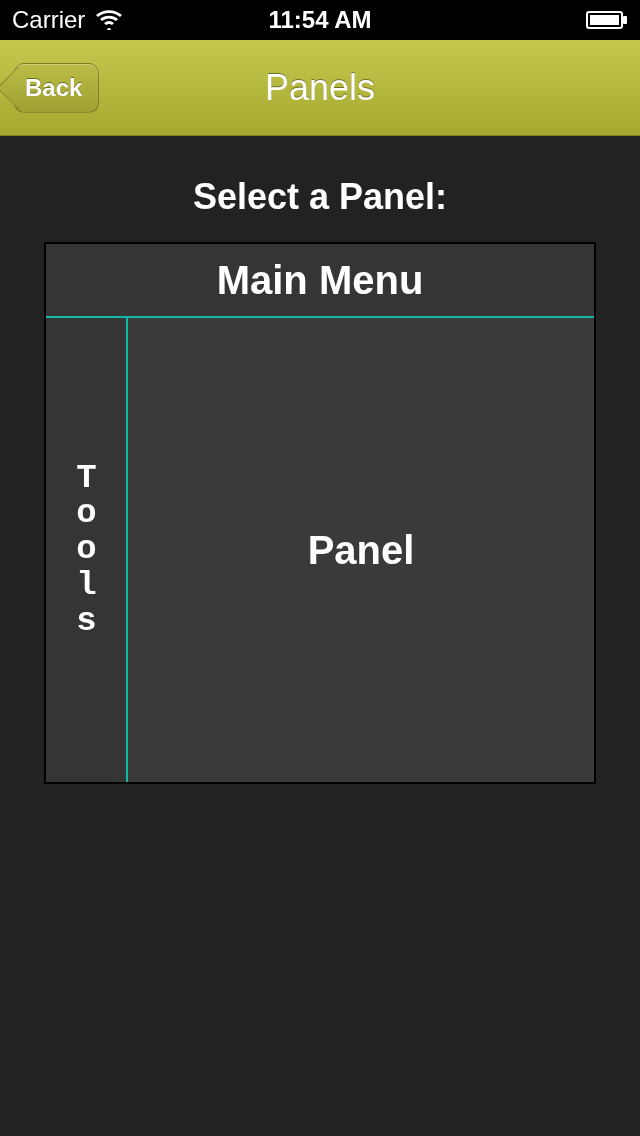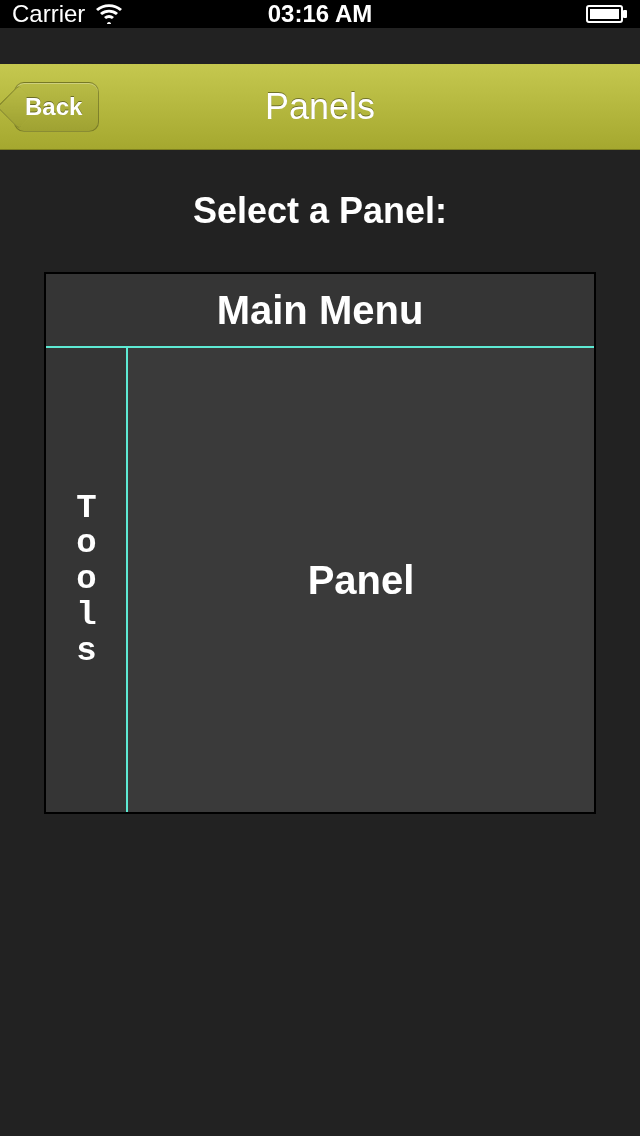--- a/index.html
+++ b/index.html
@@ -9,21 +9,21 @@
     }
     body {
       width: 640px;
       height: 1136px;
       background: #222222;
       font-family: "Helvetica Neue", Helvetica, Arial, sans-serif;
       overflow: hidden;
     }
     
     .status-bar {
-      height: 28px;
+      height: 40px;
       background: #000;
       color: #fff;
       display: flex;
       align-items: center;
       justify-content: space-between;
       padding: 0 12px;
       font-size: 24px;
       font-weight: 500;
     }
     .status-left {
@@ -35,28 +35,27 @@
       position: absolute;
       left: 50%;
       transform: translateX(-50%);
       font-weight: 600;
     }
     .wifi-icon svg, .battery-icon svg {
       display: block;
     }
     
     .nav-bar {
-      height: 86px;
+      height: 96px;
       background: linear-gradient(to bottom, #c5c84f 0%, #b5b83f 50%, #a5a82f 100%);
       position: relative;
       display: flex;
       align-items: center;
       justify-content: center;
       border-bottom: 1px solid #7e801f;
-      margin-top: 36px;
     }
     .back-button {
       position: absolute;
       left: 14px;
       top: 50%;
       transform: translateY(-50%);
       display: flex;
       align-items: center;
       background: linear-gradient(to bottom, #b9bc46 0%, #9fa232 100%);
       border: 1px solid rgba(0,0,0,0.25);
@@ -94,25 +93,25 @@
     }
     
     .content {
       padding: 40px 44px;
     }
     .subtitle {
       color: #fff;
       font-size: 36px;
       font-weight: 700;
       text-align: center;
-      margin-bottom: 40px;
+      margin-bottom: 24px;
     }
     .panel-grid {
       border: 2px solid #000;
-      background: #5eead4;
+      background: #14b8a6;
       display: grid;
       grid-template-columns: 80px 1fr;
       grid-template-rows: 72px 464px;
       gap: 2px;
     }
     .panel-header {
       grid-column: 1 / 3;
       background: #353535;
       display: flex;
       align-items: center;
@@ -157,21 +156,21 @@
     <span>Carrier</span>
     <span class="wifi-icon">
       <svg width="28" height="20" viewBox="0 0 28 20" fill="#fff">
         <path d="M14 18 a2 2 0 1 0 0.001 0 Z"></path>
         <path d="M9 13 a8 8 0 0 1 10 0 l-2 2 a5 5 0 0 0 -6 0 Z"></path>
         <path d="M5 9 a14 14 0 0 1 18 0 l-2 2 a11 11 0 0 0 -14 0 Z"></path>
         <path d="M1 5 a20 20 0 0 1 26 0 l-2 2 a17 17 0 0 0 -22 0 Z"></path>
       </svg>
     </span>
   </div>
-  <div class="status-center">03:16 AM</div>
+  <div class="status-center">11:54 AM</div>
   <div class="battery-icon">
     <svg width="42" height="18" viewBox="0 0 42 18">
       <rect x="1" y="1" width="35" height="16" rx="2" fill="none" stroke="#fff" stroke-width="2"></rect>
       <rect x="4" y="4" width="29" height="10" fill="#fff"></rect>
       <rect x="37" y="5" width="4" height="8" rx="1" fill="#fff"></rect>
     </svg>
   </div>
 </div>
 
 <div class="nav-bar">

